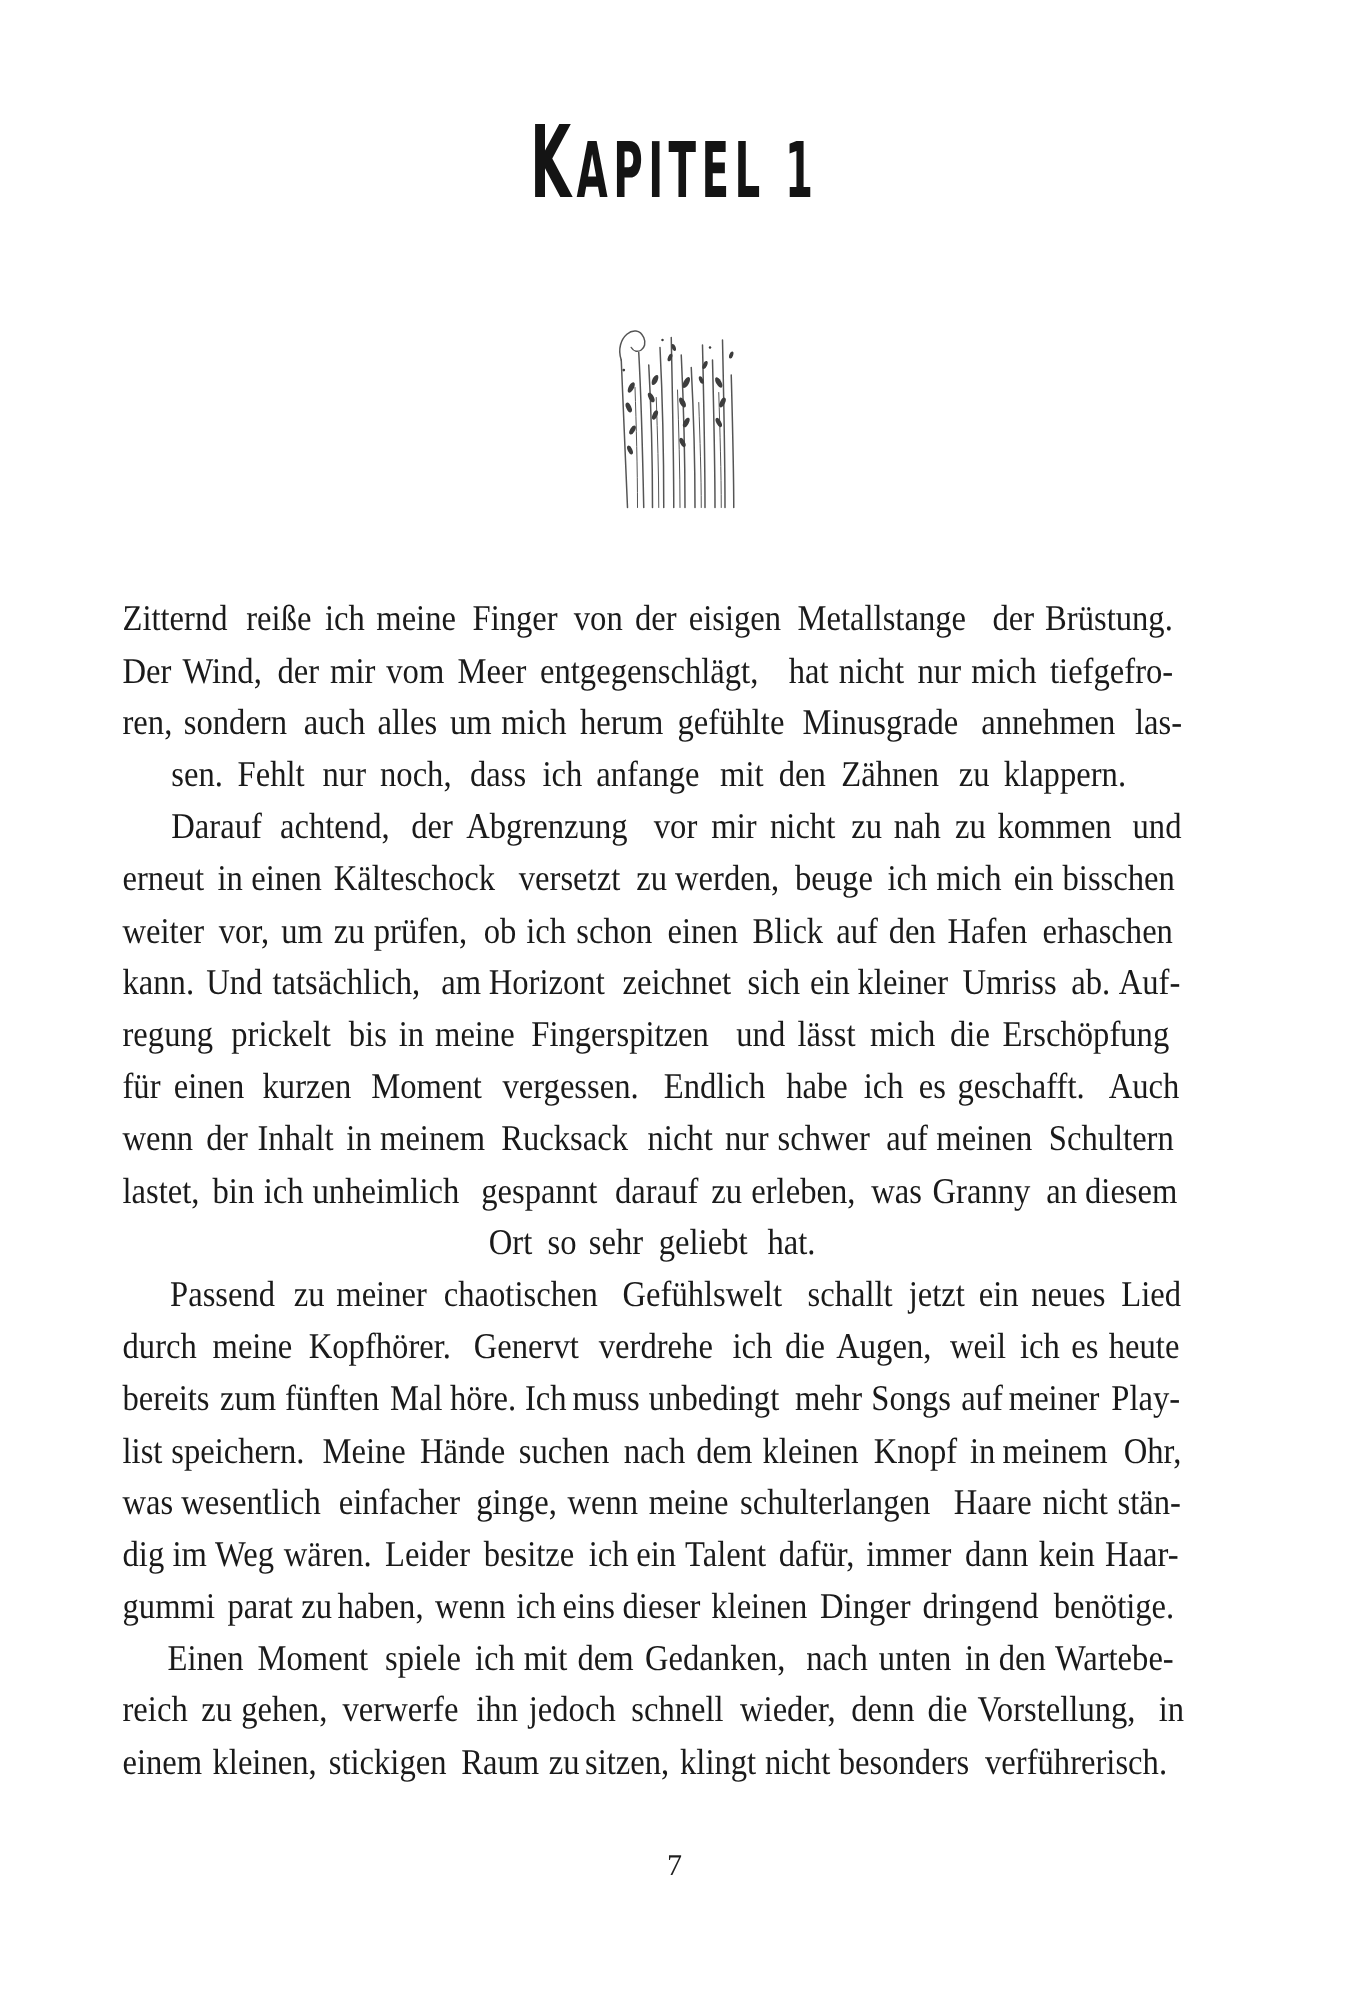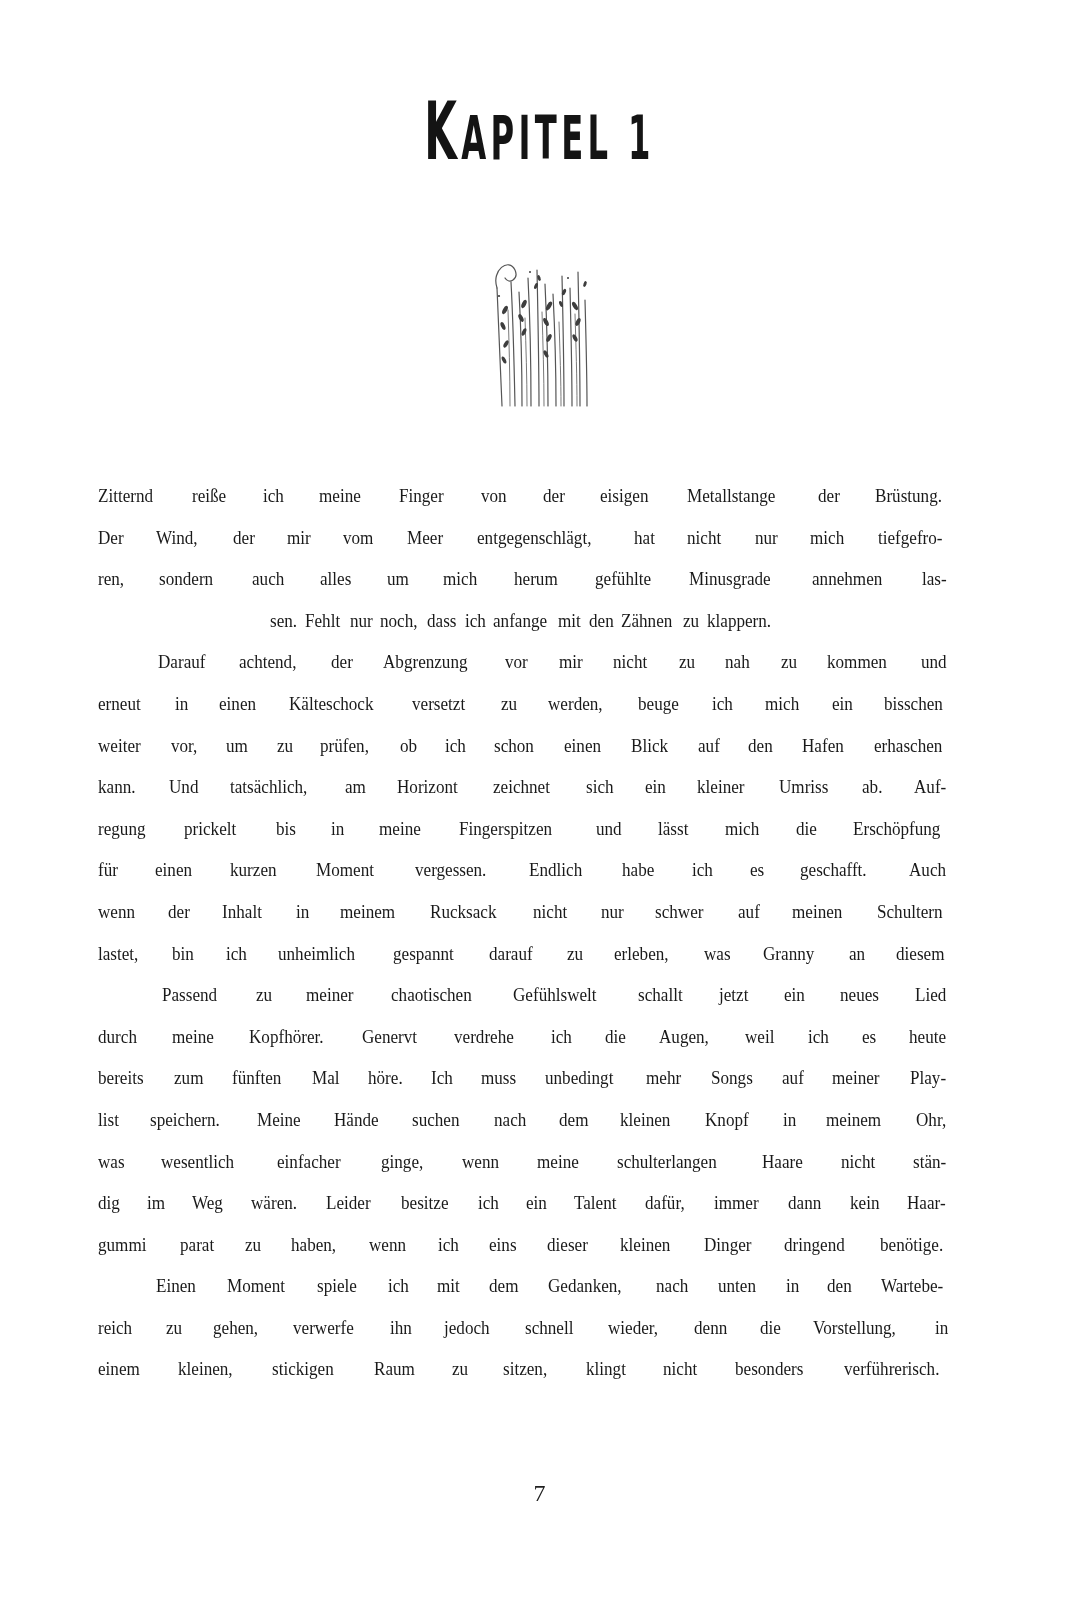--- a/index.html
+++ b/index.html
@@ -58,21 +58,21 @@
   .ornament svg {
     display: block;
   }
 
   
   .body-text {
     position: absolute;
     top: 475px;
     left: 98px;
     width: 852px;
-    font-size: 19px;
+    font-size: 29px;
     line-height: 41.6px;
     text-align: justify;
     text-justify: inter-word;
     color: #1a1a1a;
     font-family: "Liberation Serif", "DejaVu Serif", serif;
   }
   .body-text p {
     margin: 0;
     text-align: justify;
     
@@ -351,20 +351,27 @@
           <span class="w">unheimlich</span>
           <span class="w">gespannt</span>
           <span class="w">darauf</span>
           <span class="w">zu</span>
           <span class="w">erleben,</span>
           <span class="w">was</span>
           <span class="w">Granny</span>
           <span class="w">an</span>
           <span class="w">diesem</span>
         </span>
+        <span class="jline flush">
+          <span class="w">Ort</span>
+          <span class="w" style="margin-left: 0.27em;">so</span>
+          <span class="w" style="margin-left: 0.27em;">sehr</span>
+          <span class="w" style="margin-left: 0.27em;">geliebt</span>
+          <span class="w" style="margin-left: 0.27em;">hat.</span>
+        </span>
       </p>
       <p>
         <span class="jline spread">
           <span class="indent-box"></span>
           <span class="w">Passend</span>
           <span class="w">zu</span>
           <span class="w">meiner</span>
           <span class="w">chaotischen</span>
           <span class="w">Gefühlswelt</span>
           <span class="w">schallt</span>

